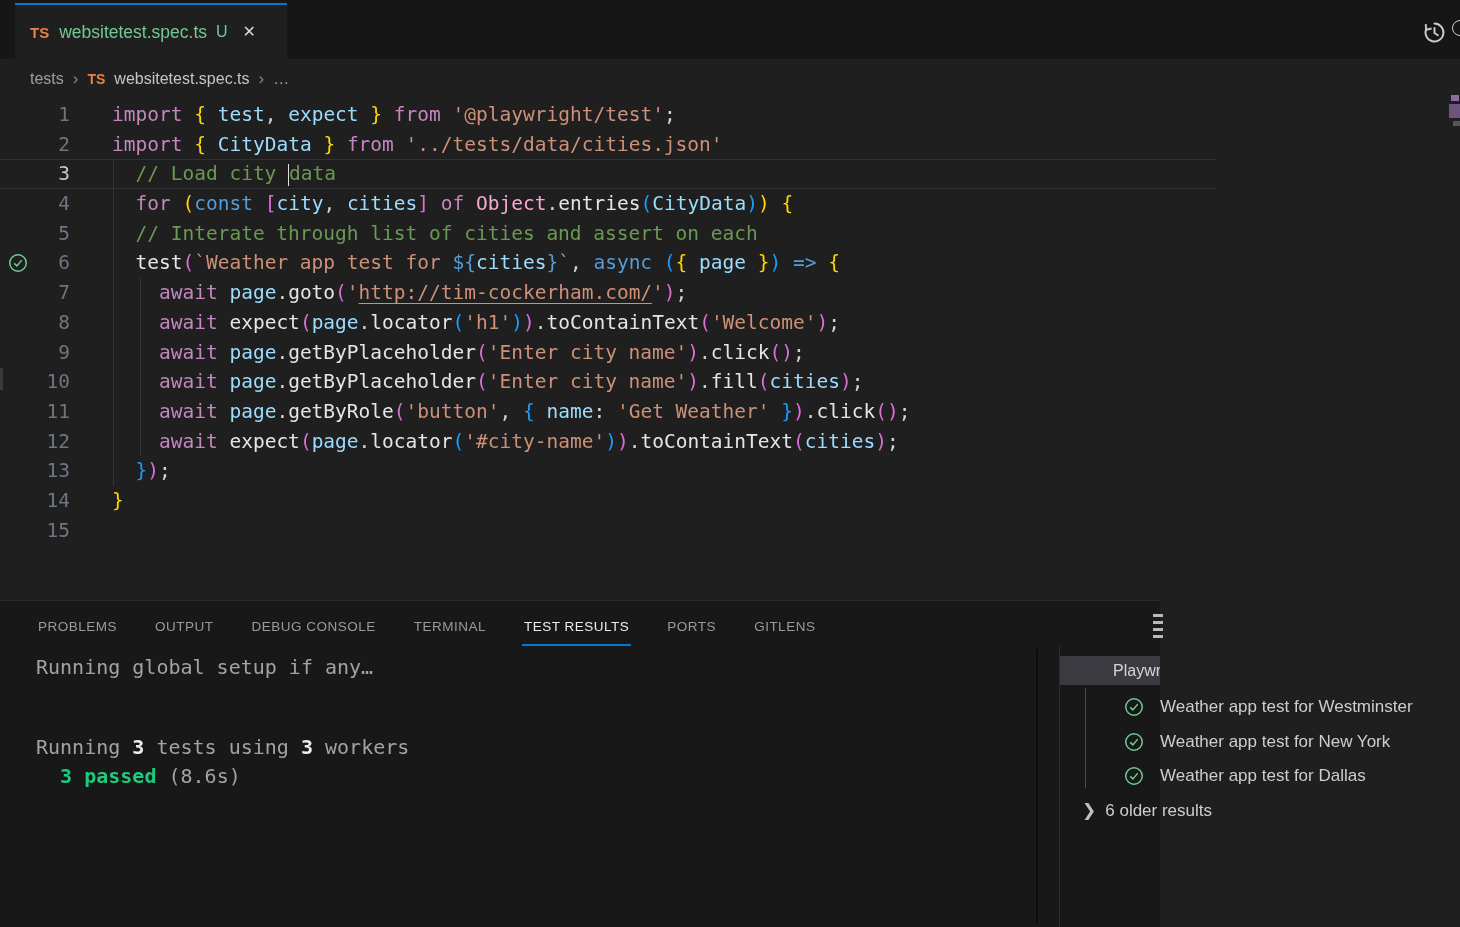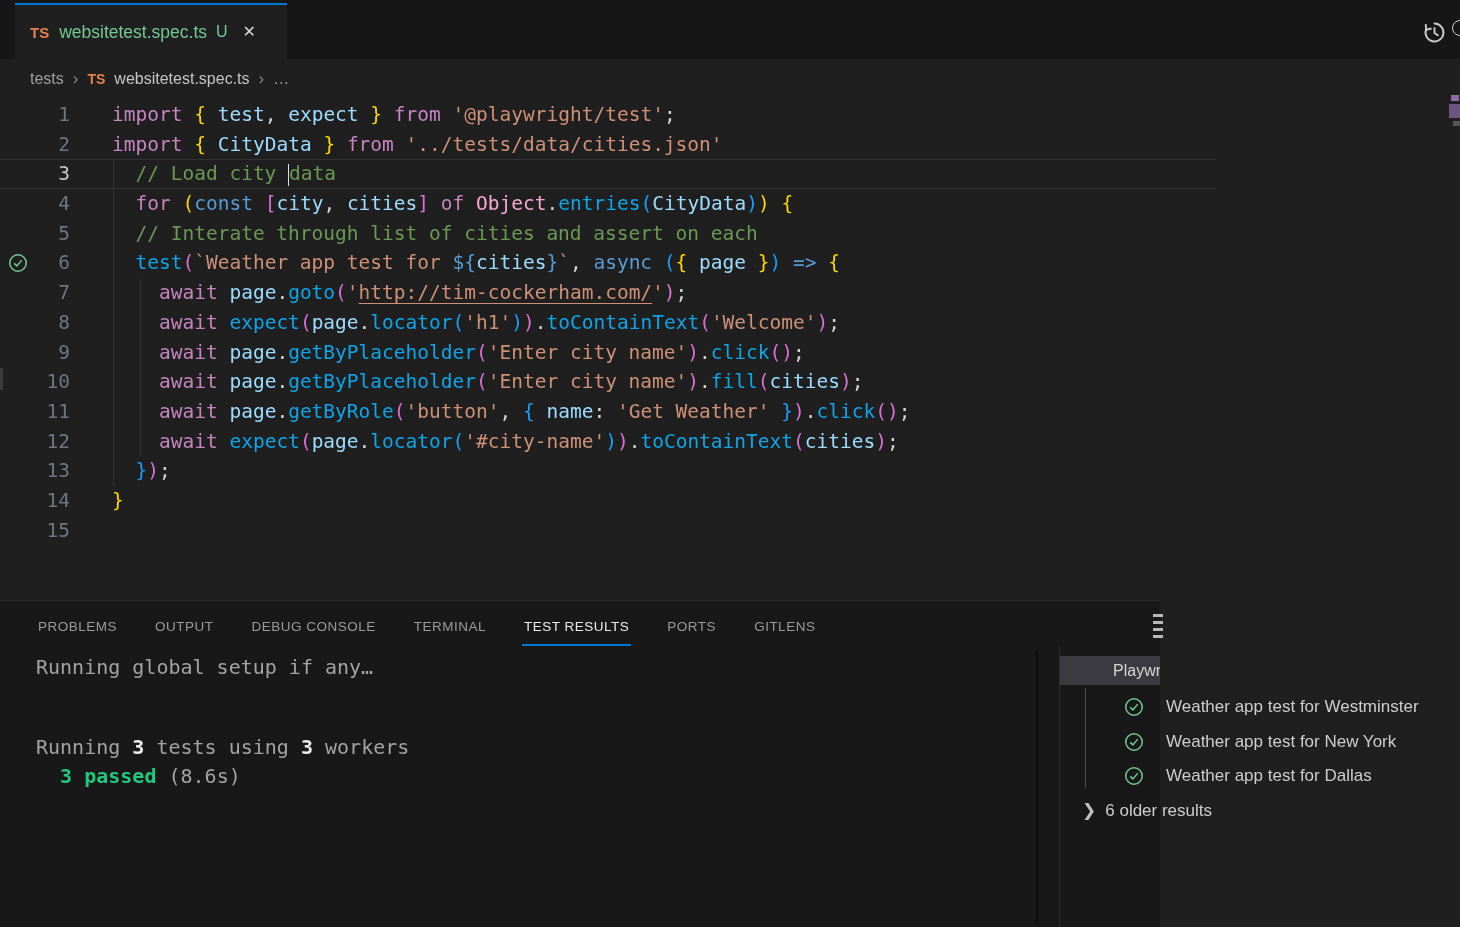--- a/index.html
+++ b/index.html
@@ -31,21 +31,21 @@
   .code { position:absolute; left:0; top:41px; right:0;
           font-family:"DejaVu Sans Mono", monospace; font-size:19.5px; }
   .code-row { display:flex; height:29.7px; line-height:29.7px; white-space:pre; }
   .code-row.active { box-shadow: inset 0 1px 0 #323234, inset 0 -1px 0 #323234; }
   .gicon { width:36px; display:flex; align-items:center; justify-content:center; flex:none; }
   .lnum { width:34px; text-align:right; color:#6e7681; flex:none; }
   .code-row.active .lnum { color:#c6c6c6; }
   .ltext { padding-left:42px; }
 
   .tk-kw  { color:#c586c0; } .tk-kw2 { color:#569cd6; }
-  .tk-var { color:#9cdcfe; } .tk-fn  { color:#0ea5e9; }
+  .tk-var { color:#9cdcfe; } .tk-fn  { color:#e5e5e5; }
   .tk-str { color:#ce9178; } .tk-com { color:#6a9955; }
   .tk-cls { color:#f9a8d4; } .tk-pun { color:#d4d4d4; }
   .tk-b1  { color:#ffd700; } .tk-b2  { color:#da70d6; }
   .tk-b3  { color:#179fff; }
   .tk-lnk { color:#ce9178; text-decoration:underline; text-underline-offset:4px; }
   .cursor { display:inline-block; width:0; height:22px; border-left:1.6px solid #e0e0e0;
             vertical-align:middle; }
 
   .iguide { position:absolute; width:1px; background:#343434; }
   .minimap-mark { position:absolute; }
@@ -73,21 +73,21 @@
   .splitter { position:absolute; left:1036px; top:48px; height:274px; width:2px; background:#0c0c0c; }
 
   
   .treepanel { position:absolute; left:1059px; top:45px; right:0; bottom:0;
                border-left:1px solid #2e2e2e; background:#181818; }
   .tree-header { margin-top:10px; height:29px; background:#3a3a40; color:#d6d6d6;
                  font-size:16px; line-height:29px; padding-left:53px; cursor:pointer;
                  white-space:nowrap; overflow:hidden; }
   .tree-guide { position:absolute; left:25px; top:42px; height:100px; width:1px; background:#4c4c4c; }
   .tree-rows { margin-top:5px; }
-  .trow { height:34.5px; display:flex; align-items:center; padding-left:64px; gap:22px;
+  .trow { height:34.5px; display:flex; align-items:center; padding-left:64px; gap:16px;
           color:#cdcdcd; font-size:17px; cursor:pointer; white-space:nowrap; }
   .trow svg { flex:none; }
   .older { padding-left:22px; gap:9px; }
   .chev { color:#c0c0c0; }
 </style>
 </head>
 <body>
 
 <div id="app">
 

